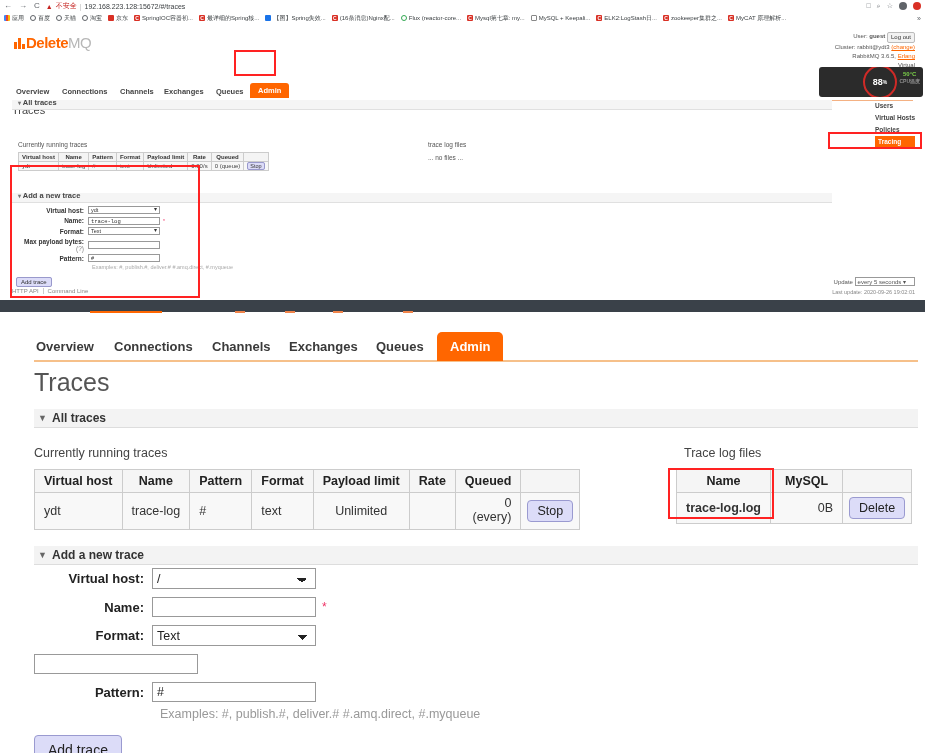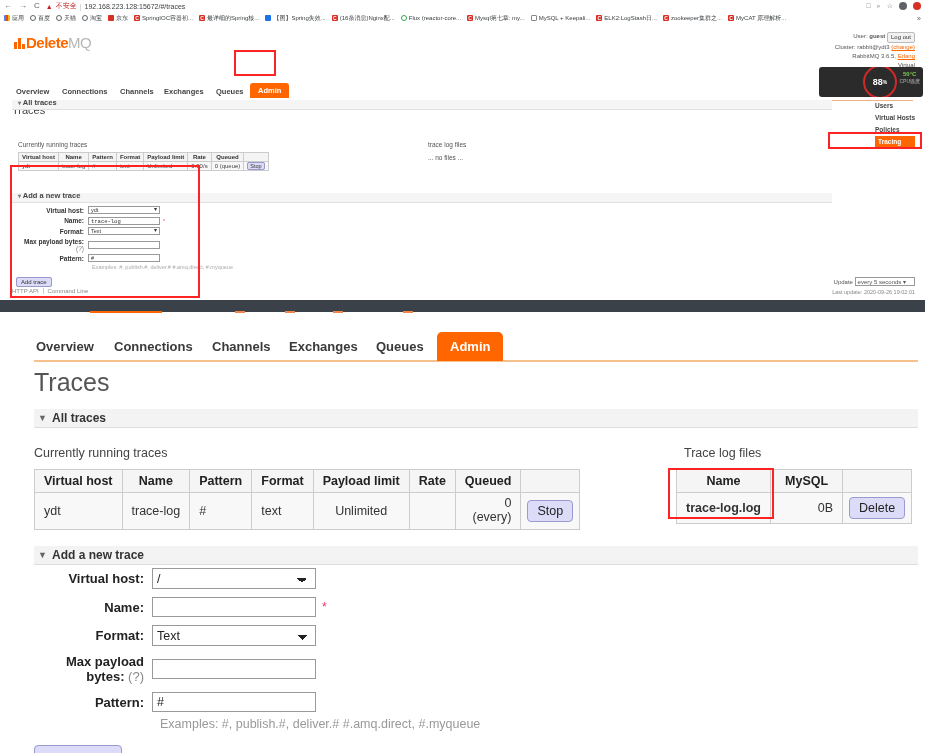--- a/index.html
+++ b/index.html
@@ -434,21 +434,20 @@
       <span class="req">*</span>
     </div>
     <div class="frow">
       <label class="flab">Format:</label>
       <select class="fsel-b">
         <option>Text</option>
         <option>JSON</option>
       </select>
     </div>
     <div class="frow">
-      <label class="flab"><span>Max payload bytes:</span> <span class="hint-q">(?)</span></label>
       <input class="fin-b" type="text" value="" style="">
     </div>
     <div class="frow">
       <label class="flab">Pattern:</label>
       <input class="fin-b" type="text" value="#" style="">
     </div>
     <div class="examples">Examples: #, publish.#, deliver.# #.amq.direct, #.myqueue</div>
     <div style="margin-top:14px;">
       <button class="btn-add">Add trace</button>
     </div>

